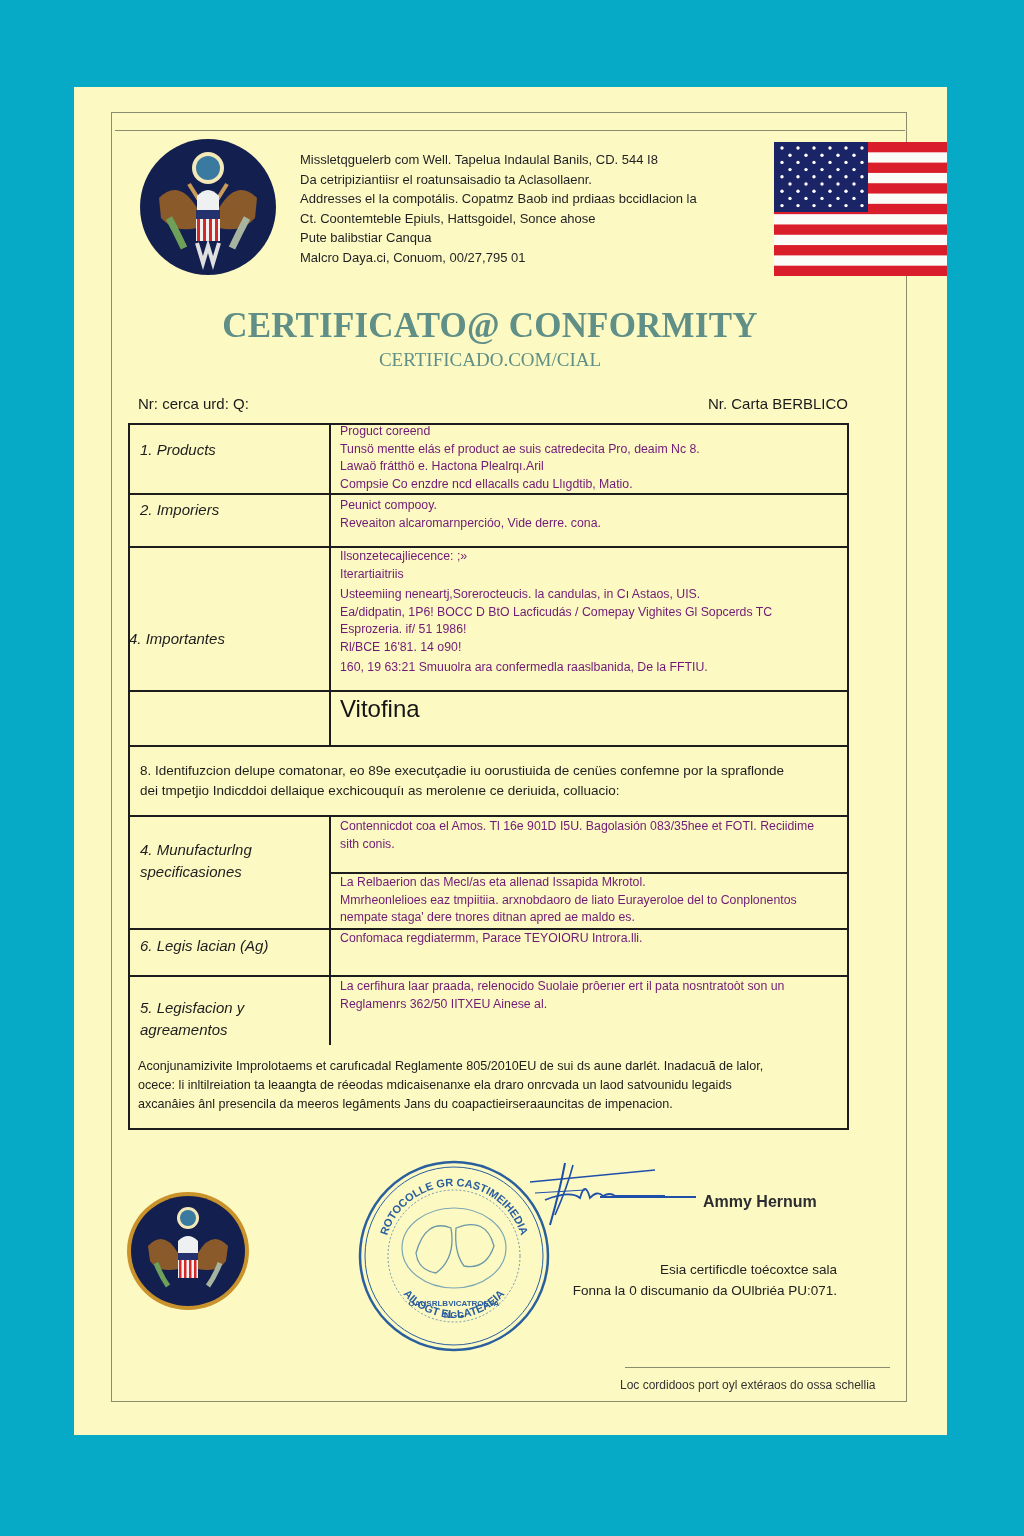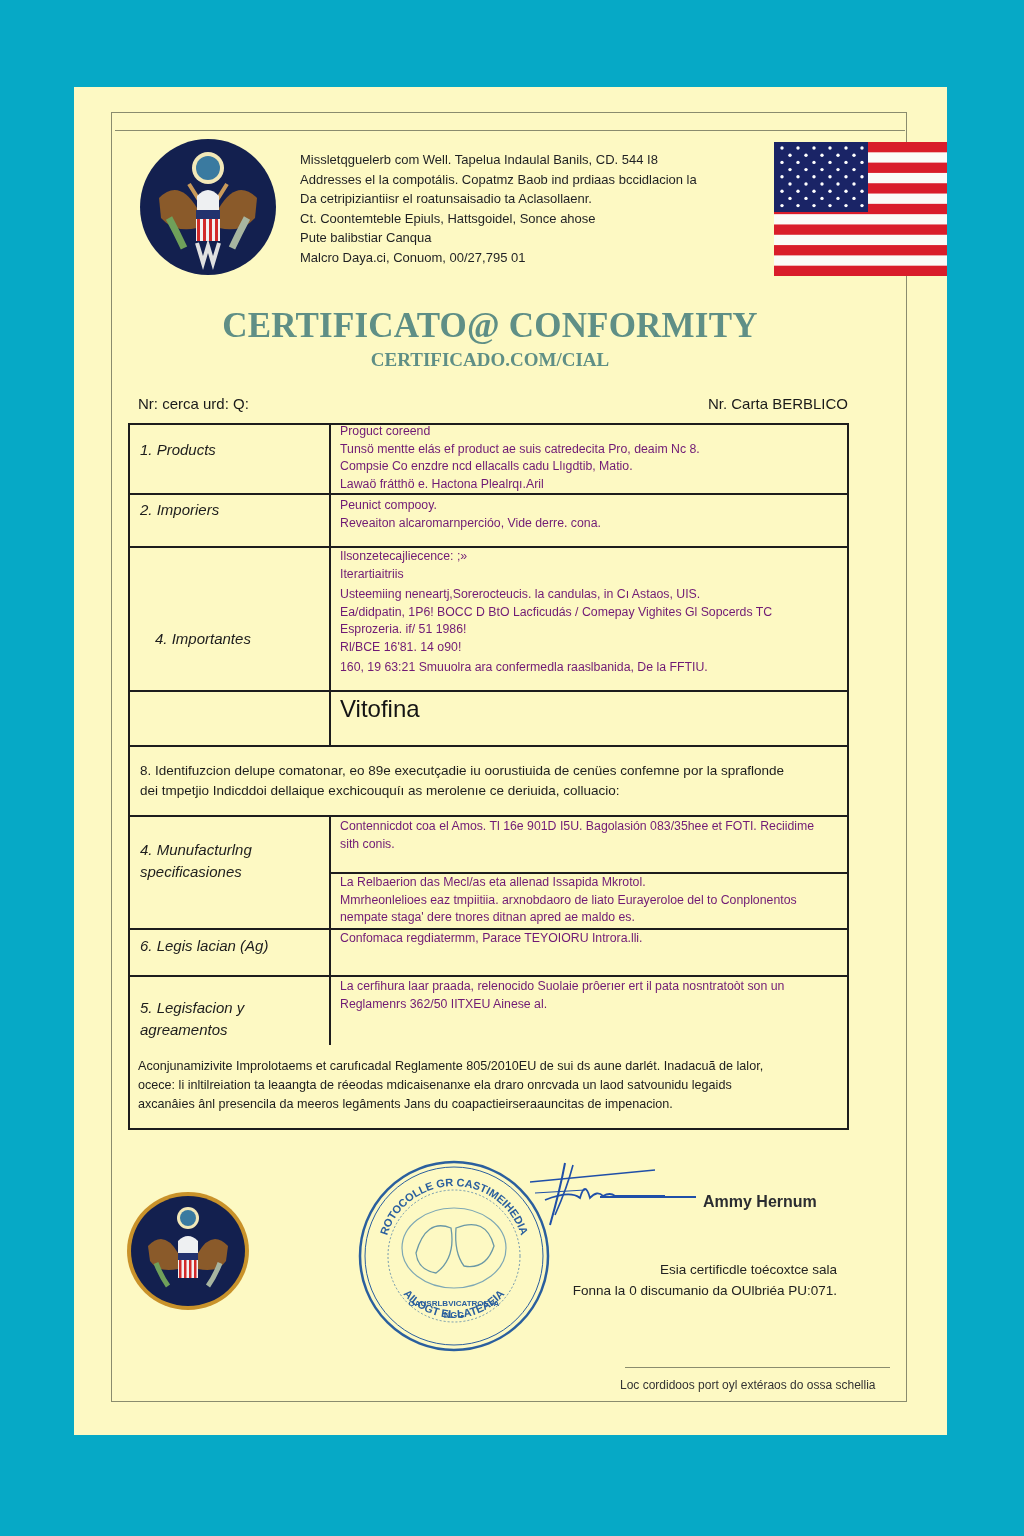--- a/index.html
+++ b/index.html
@@ -27,21 +27,21 @@
       position: absolute; left: 300px; top: 150px; width: 470px;
       text-align: left; font-size: 13px; line-height: 19.5px; color: #1f2023;
     }
     .title {
       position: absolute; left: 150px; top: 306px; width: 680px; text-align: center;
       font-family: "Liberation Serif", "DejaVu Serif", serif; font-weight: bold;
       font-size: 35px; color: #5f8f86; letter-spacing: 0.2px;
     }
     .subtitle {
       position: absolute; left: 150px; top: 349px; width: 680px; text-align: center;
-      font-family: "Liberation Serif", "DejaVu Serif", serif; font-weight: bold;
+      font-family: "Liberation Serif", "DejaVu Serif", serif; font-weight: normal;
       font-size: 19px; color: #5f8f86;
     }
     .ref-left { position: absolute; left: 138px; top: 395px; font-size: 15px; }
     .ref-right { position: absolute; right: 176px; top: 395px; font-size: 15px; }
 
     .tbl { position: absolute; left: 128px; top: 423px; width: 721px; height: 707px;
       border: 2px solid #1d1d1d; box-sizing: border-box; }
     .hl { position: absolute; height: 2px; background: #1d1d1d; }
     .vl { position: absolute; width: 2px; background: #1d1d1d; }
     .lbl { position: absolute; font-size: 15px; color: #1d1d1d; line-height: 22px; font-style: italic; }
@@ -152,22 +152,22 @@
       <circle cx="24" cy="63.6" r="1.7"></circle>
       <circle cx="40" cy="63.6" r="1.7"></circle>
       <circle cx="56" cy="63.6" r="1.7"></circle>
       <circle cx="72" cy="63.6" r="1.7"></circle>
       <circle cx="88" cy="63.6" r="1.7"></circle>
     </g>
 </svg>
 
 <div class="header-block">
   <div>Missletqguelerb com Well. Tapelua Indaulal Banils, CD. 544 I8</div>
+  <div>Da cetripiziantiisr el roatunsaisadio ta Aclasollaenr.</div>
   <div>Addresses el la compotális. Copatmz Baob ind prdiaas bccidlacion la</div>
-  <div>Da cetripiziantiisr el roatunsaisadio ta Aclasollaenr.</div>
   <div>Ct. Coontemteble Epiuls, Hattsgoidel, Sonce ahose</div>
   <div>Pute balibstiar Canqua</div>
   <div>Malcro Daya.ci, Conuom, 00/27,795 01</div>
 </div>
 
 <div class="title">CERTIFICATO@ CONFORMITY</div>
 <div class="subtitle">CERTIFICADO.COM/CIAL</div>
 
 <div class="ref-left">Nr: cerca urd: Q:</div>
 <div class="ref-right">Nr. Carta BERBLICO</div>
@@ -183,31 +183,31 @@
 <div class="hl" style="left:128px;top:928px;width:721px;"></div>
 <div class="hl" style="left:128px;top:975px;width:721px;"></div>
 
 <div class="vl" style="left:329px;top:423px;height:322px;"></div>
 <div class="vl" style="left:329px;top:815px;height:230px;"></div>
 
 <div class="lbl" style="left:140px;top:439px;">1. Products</div>
 <div class="cell" style="left:340px;top:423px;">
   <div>Proguct coreend</div>
   <div>Tunsö mentte elás ef product ae suis catredecita Pro, deaim Nc 8.</div>
+  <div>Lawaö frátthö e. Hactona Plealrqı.Aril</div>
   <div>Compsie Co enzdre ncd ellacalls cadu Llıgdtib, Matio.</div>
-  <div>Lawaö frátthö e. Hactona Plealrqı.Aril</div>
 </div>
 
 <div class="lbl" style="left:140px;top:499px;">2. Imporiers</div>
 <div class="cell" style="left:340px;top:497px;">
   <div>Peunict compooy.</div>
   <div>Reveaiton alcaromarnpercióo, Vide derre. cona.</div>
 </div>
 
-<div class="lbl" style="left:155px;top:628px;">4. Importantes</div>
+<div class="lbl" style="left:129px;top:628px;">4. Importantes</div>
 <div class="cell" style="left:340px;top:548px;">
   <div>Ilsonzetecajliecence: ;»</div>
   <div>Iterartiaitriis</div>
   <div style="margin-top:3px">Usteemiing neneartj,Sorerocteucis. la candulas, in Cı Astaos, UIS.</div>
   <div>Ea/didpatin, 1P6! BOCC D BtO Lacficudás / Comepay Vighites Gl Sopcerds TC</div>
   <div>Esprozeria. if/ 51 1986!</div>
   <div>Rl/BCE 16'81. 14 o90!</div>
   <div style="margin-top:3px">160, 19 63:21 Smuuolra ara confermedla raaslbanida,  De la FFTIU.</div>
 </div>
 

